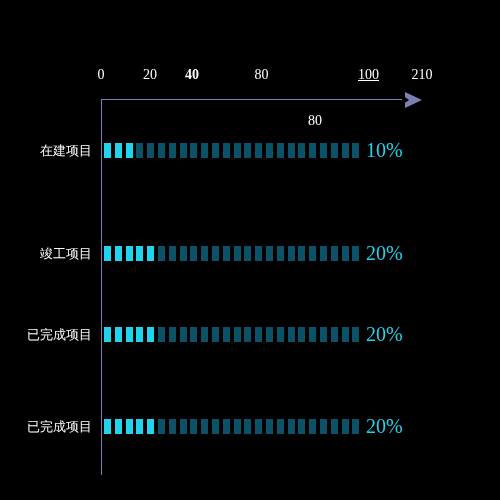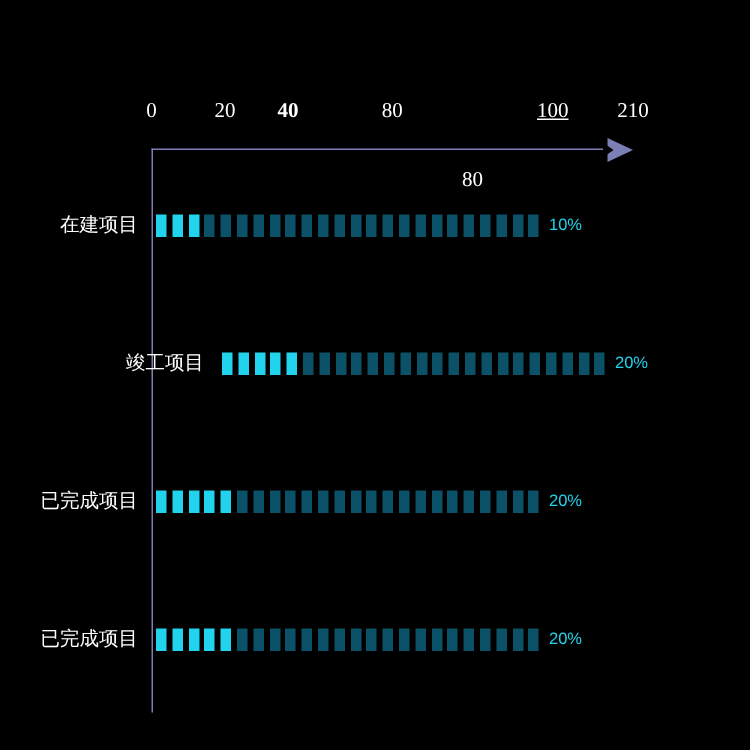--- a/index.html
+++ b/index.html
@@ -47,23 +47,23 @@
     font-family:"DejaVu Sans","Liberation Sans",sans-serif;
   }
   .bar-track{
     position:absolute;left:104px;top:0;height:15px;
     display:flex;align-items:stretch;
   }
   .seg{width:7px;height:15px;margin-right:3.8px;background:#0b5269;}
   .seg.lit{background:#22d3ee;}
   .pct-label{
     position:absolute;top:-1px;
-    color:#22d3ee;font-size:11px;line-height:17px;
+    color:#22d3ee;font-size:20px;line-height:17px;
     white-space:nowrap;
-    font-family:Liberation Sans, sans-serif;
+    font-family:Liberation Serif, serif;
   }
 </style>
 </head>
 <body>
 
 <div id="chart-root">
 
   <div class="axis-line" id="x-axis-line"></div>
   <div class="axis-line" id="y-axis-line"></div>
   <div id="x-axis-arrow"></div>
@@ -102,21 +102,21 @@
           <div class="seg"></div>
           <div class="seg"></div>
           <div class="seg"></div>
           <div class="seg"></div>
           <div class="seg"></div>
           <div class="seg"></div>
           <div class="seg"></div>
         </div>
         <div class="pct-label" style="left: 366px;">10%</div>
       </div>
-      <div class="row" style="top: 235px; margin-left: 44px;">
+      <div class="row" style="top: 246px;">
         <div class="cat-label">竣工项目</div>
         <div class="bar-track">
           <div class="seg lit"></div>
           <div class="seg lit"></div>
           <div class="seg lit"></div>
           <div class="seg lit"></div>
           <div class="seg lit"></div>
           <div class="seg"></div>
           <div class="seg"></div>
           <div class="seg"></div>

